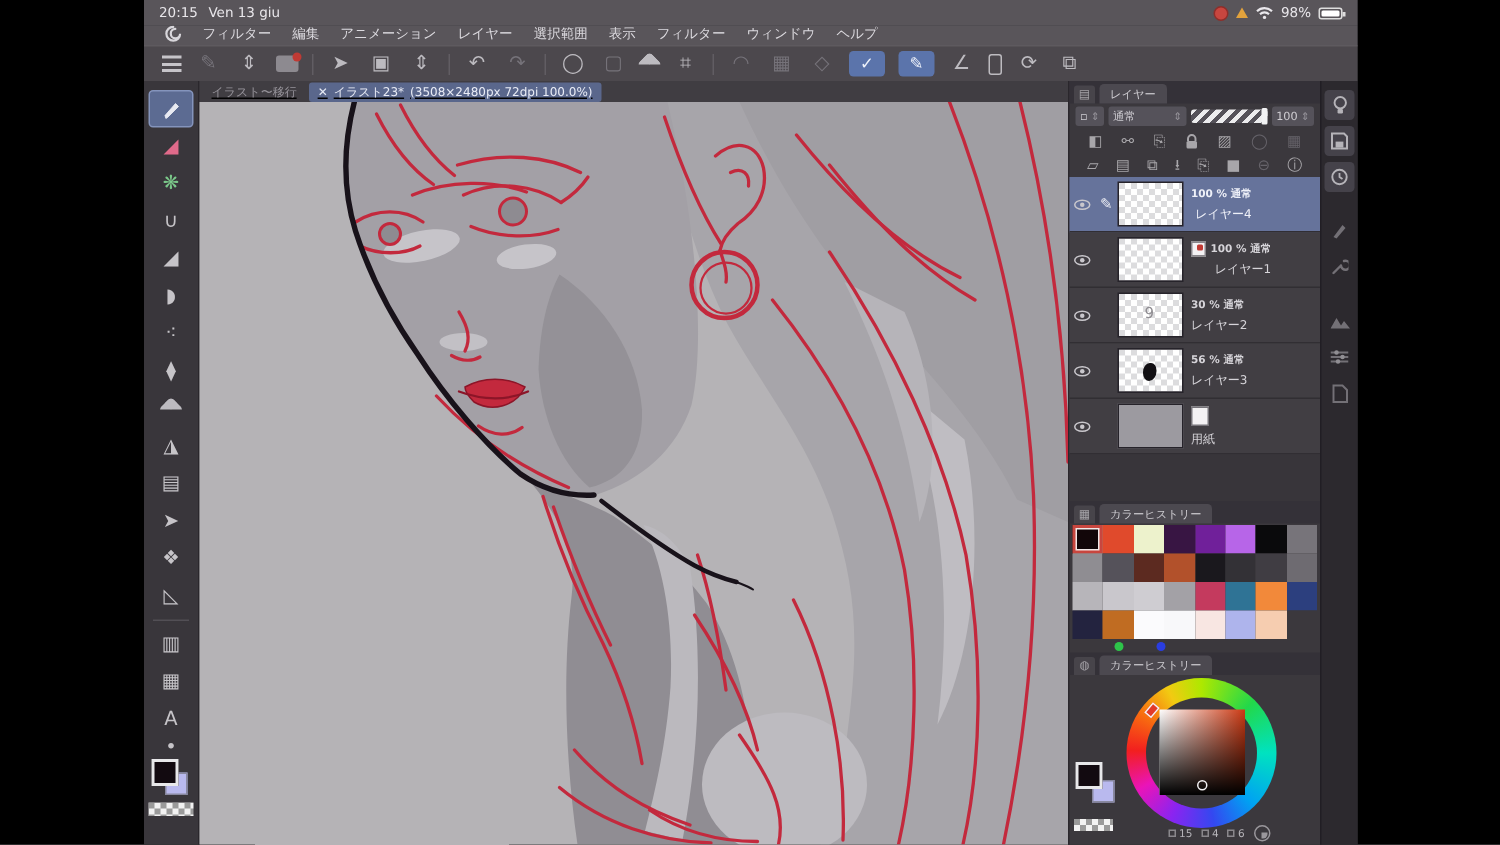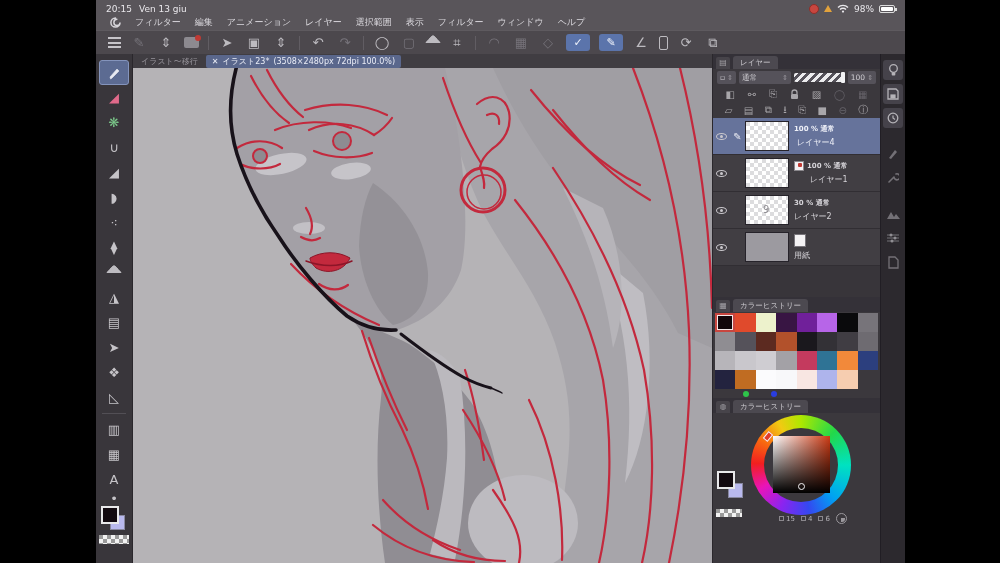--- a/index.html
+++ b/index.html
@@ -53,21 +53,21 @@
   .tool .tip-pink { color:#e06a8a; }
   .tool .tip-green { color:#7bc88a; }
   .tb-div { width:24px; height:1px; background:#524f55; margin:3px 0; }
   .chips { position:relative; width:28px; height:26px; margin-top:2px; }
   .chip-bg { position:absolute; left:10px; top:9px; width:15px; height:15px; background:#b9b9ee; border:1px solid #88889f;}
   .chip-fg { position:absolute; left:1px; top:0; width:18px; height:18px; background:#120a10; border:2px solid #e8e8ea; }
   .checker { background:repeating-conic-gradient(#f2f2f2 0% 25%, #9a9a9a 0% 50%) 0 0/8px 8px; }
   .tb-checker { width:30px; height:9px; margin-top:3px; }
 
   
-  .center { width:579px; display:flex; flex-direction:column; }
+  .center { width:579px; display:flex; flex-direction:column;text-decoration:underline; }
   .tabbar { height:14px; background:#403d42; display:flex; align-items:center; gap:8px;
             padding-left:8px; font-size:8px; color:#96939a; }
   .tab-active { background:#5a678c; color:#e9ecf6; border-radius:2px; padding:1px 6px;
                 display:flex; gap:4px; align-items:center; }
   .canvas-wrap { flex:1; position:relative; background:#b5b3b6; overflow:hidden; }
 
   
   .rightpanel { width:168px; background:#3b383d; display:flex; flex-direction:column; border-left:1px solid #2a272c; }
   .panel-tabrow { height:15px; background:#343138; display:flex; align-items:flex-end; gap:3px; padding-left:3px; }
   .ptab-icon { width:14px; height:12px; background:#47444a; border-radius:2px 2px 0 0; color:#a5a3a8;
@@ -440,20 +440,33 @@
           <span class="l-meta">
             <span class="l-line1">30 % 通常</span>
             <span class="l-line2">レイヤー2</span>
           </span>
         </div>
         <div class="lrow">
           <span class="l-eye">
               <span class="eye"></span>
             </span>
           <span class="l-edit"></span>
+          <span class="l-thumb thumb-trans">
+              <span class="blob"></span>
+            </span>
+          <span class="l-meta">
+            <span class="l-line1">56 % 通常</span>
+            <span class="l-line2">レイヤー3</span>
+          </span>
+        </div>
+        <div class="lrow">
+          <span class="l-eye">
+              <span class="eye"></span>
+            </span>
+          <span class="l-edit"></span>
           <span class="l-thumb thumb-paper"></span>
           <span class="l-meta">
             <span class="l-line1">
                 <span class="paper-ic"></span>
               </span>
             <span class="l-line2">用紙</span>
           </span>
         </div>
       </div>
       <div class="panel-fill"></div>

